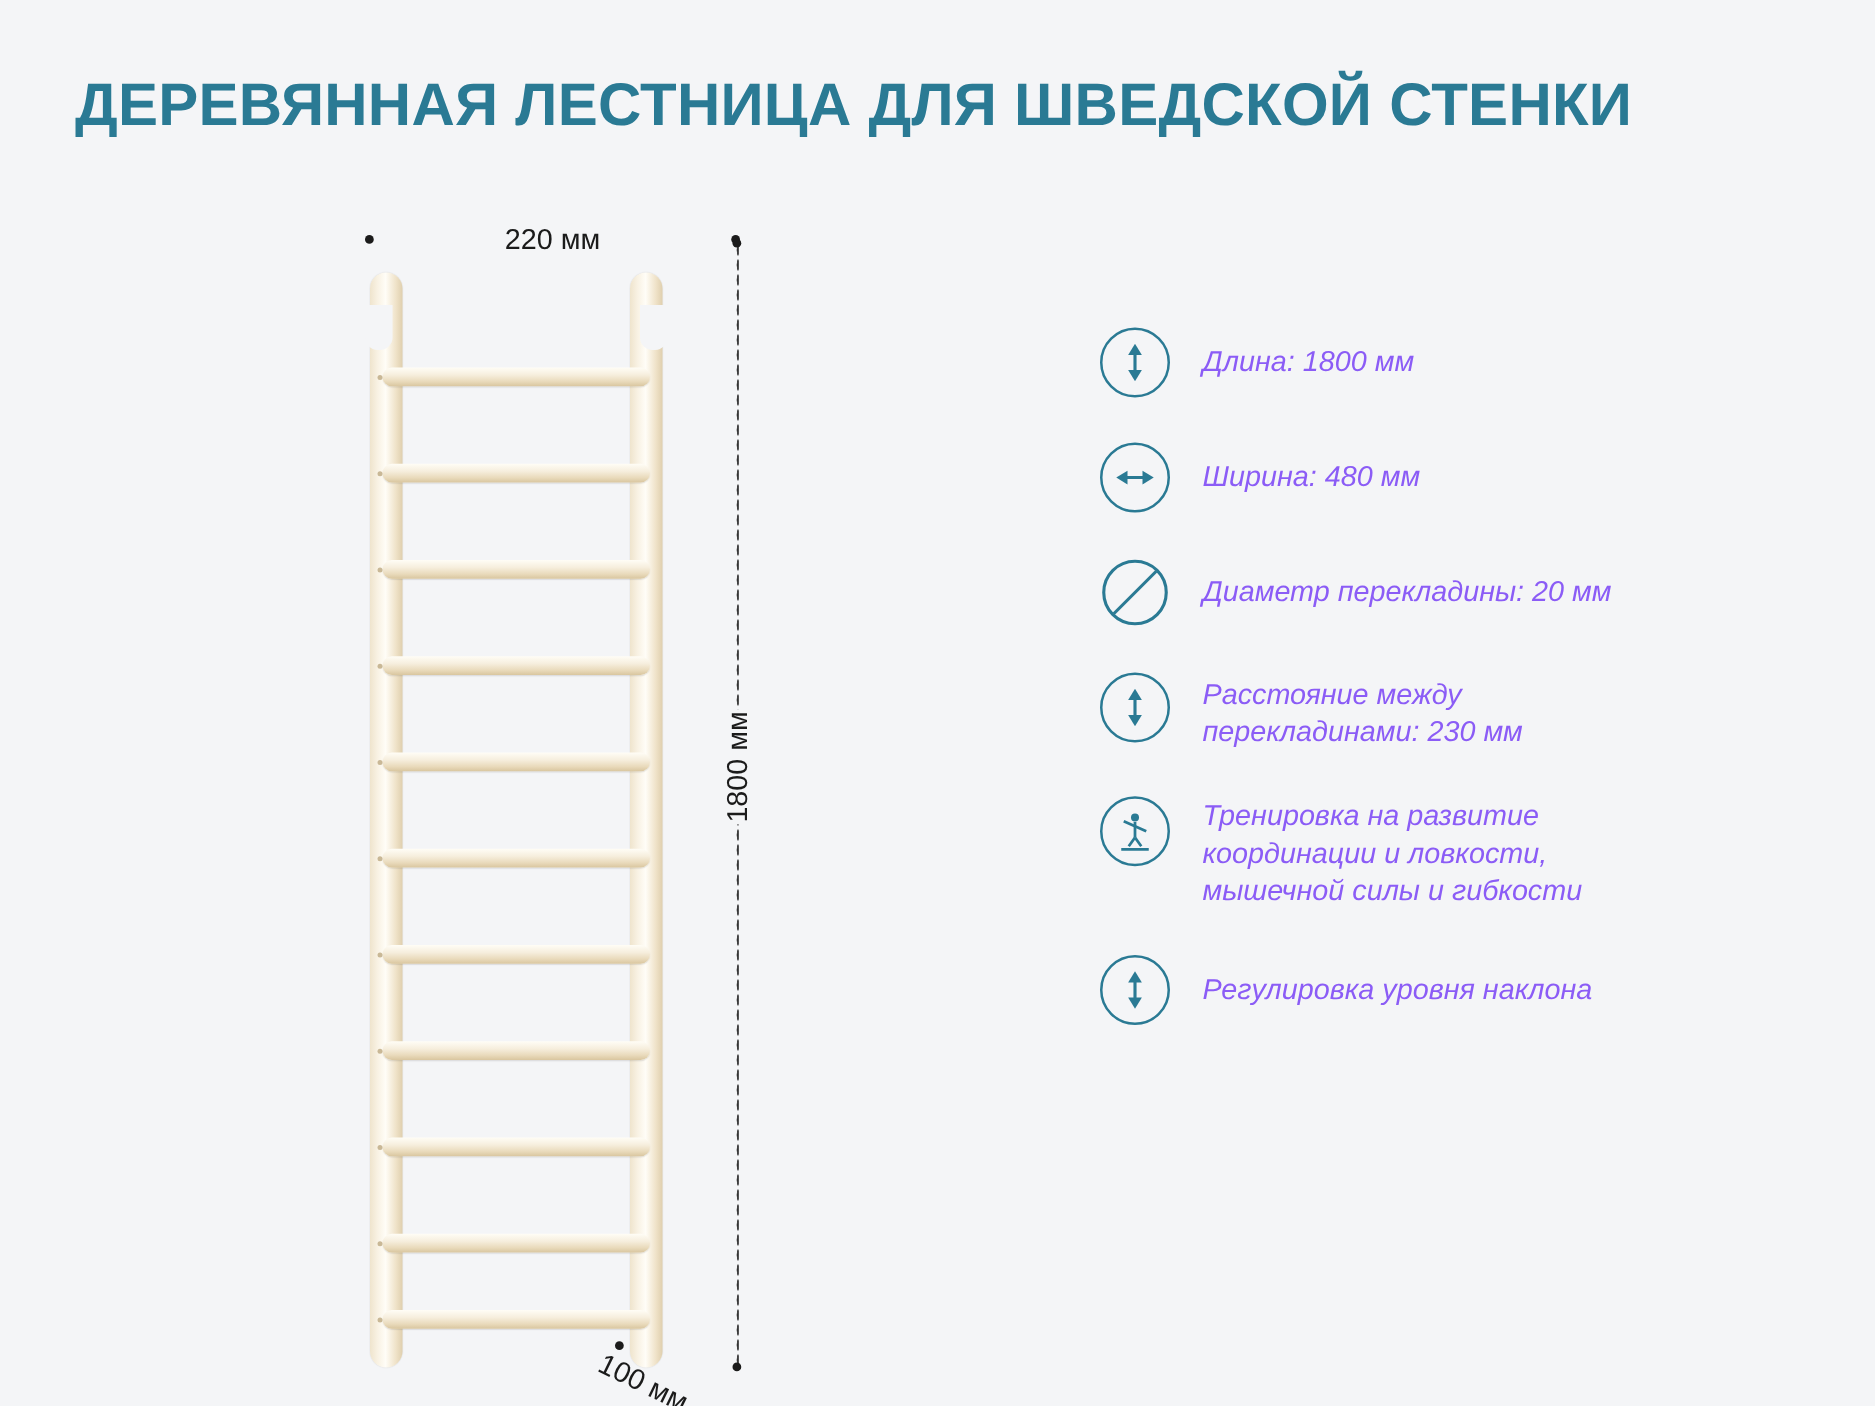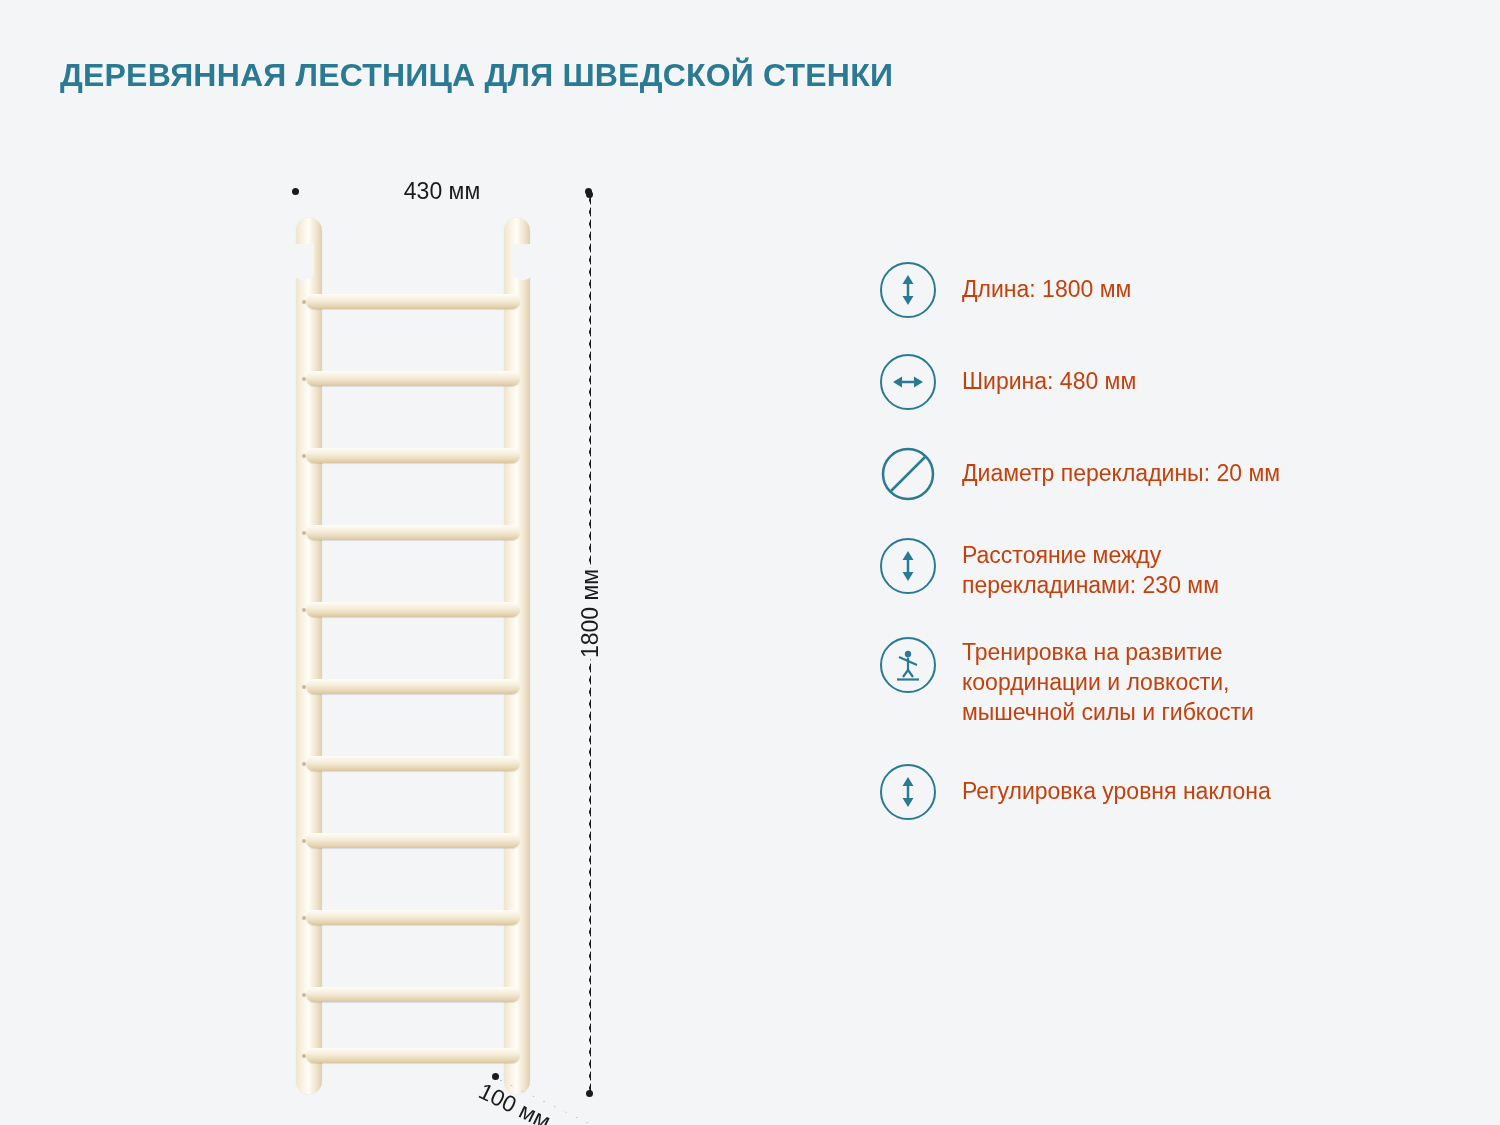--- a/index.html
+++ b/index.html
@@ -13,21 +13,21 @@
     position: relative;
   }
 
   
   .title {
     position: absolute;
     left: 60px;
     top: 57px;
     width: 1300px;
     color: #2a7a94;
-    font-size: 32px;
+    font-size: 48px;
     font-weight: bold;
     line-height: 1.18;
     letter-spacing: 0.2px;
     text-transform: uppercase;
   }
   .title .line2 { display: block; }
 
   
   .diagram {
     position: absolute;
@@ -191,41 +191,42 @@
   .spec-icon {
     flex: 0 0 auto;
     width: 56px; height: 56px;
     border-radius: 50%;
     border: 2.5px solid #2a7a94;
     display: flex; align-items: center; justify-content: center;
     margin-right: 26px;
   }
   .spec-text {
     font-size: 23px;
-    color: #c2410c;
+    color: #8b5cf6;
     line-height: 1.32;
     padding-top: 12px;
     white-space: pre-line;
+    font-style: italic;
   }
   .spec-row.tall .spec-text { padding-top: 2px; }
   .spec-row.tall3 .spec-text { padding-top: 0px; }
 </style>
 </head>
 <body>
 
 <div class="title">
   <span>Деревянная лестница для шведской стенки</span>
 </div>
 
 <div class="diagram">
 
   <div class="dim-top">
     <span class="dot"></span>
     <span class="dots"></span>
-    <span class="label">430 мм</span>
+    <span class="label">220 мм</span>
     <span class="dots"></span>
     <span class="dot"></span>
   </div>
 
   <div class="ladder">
     <div class="rail left">
       <div class="hook left"></div>
     </div>
     <div class="rail right">
       <div class="hook right"></div>

